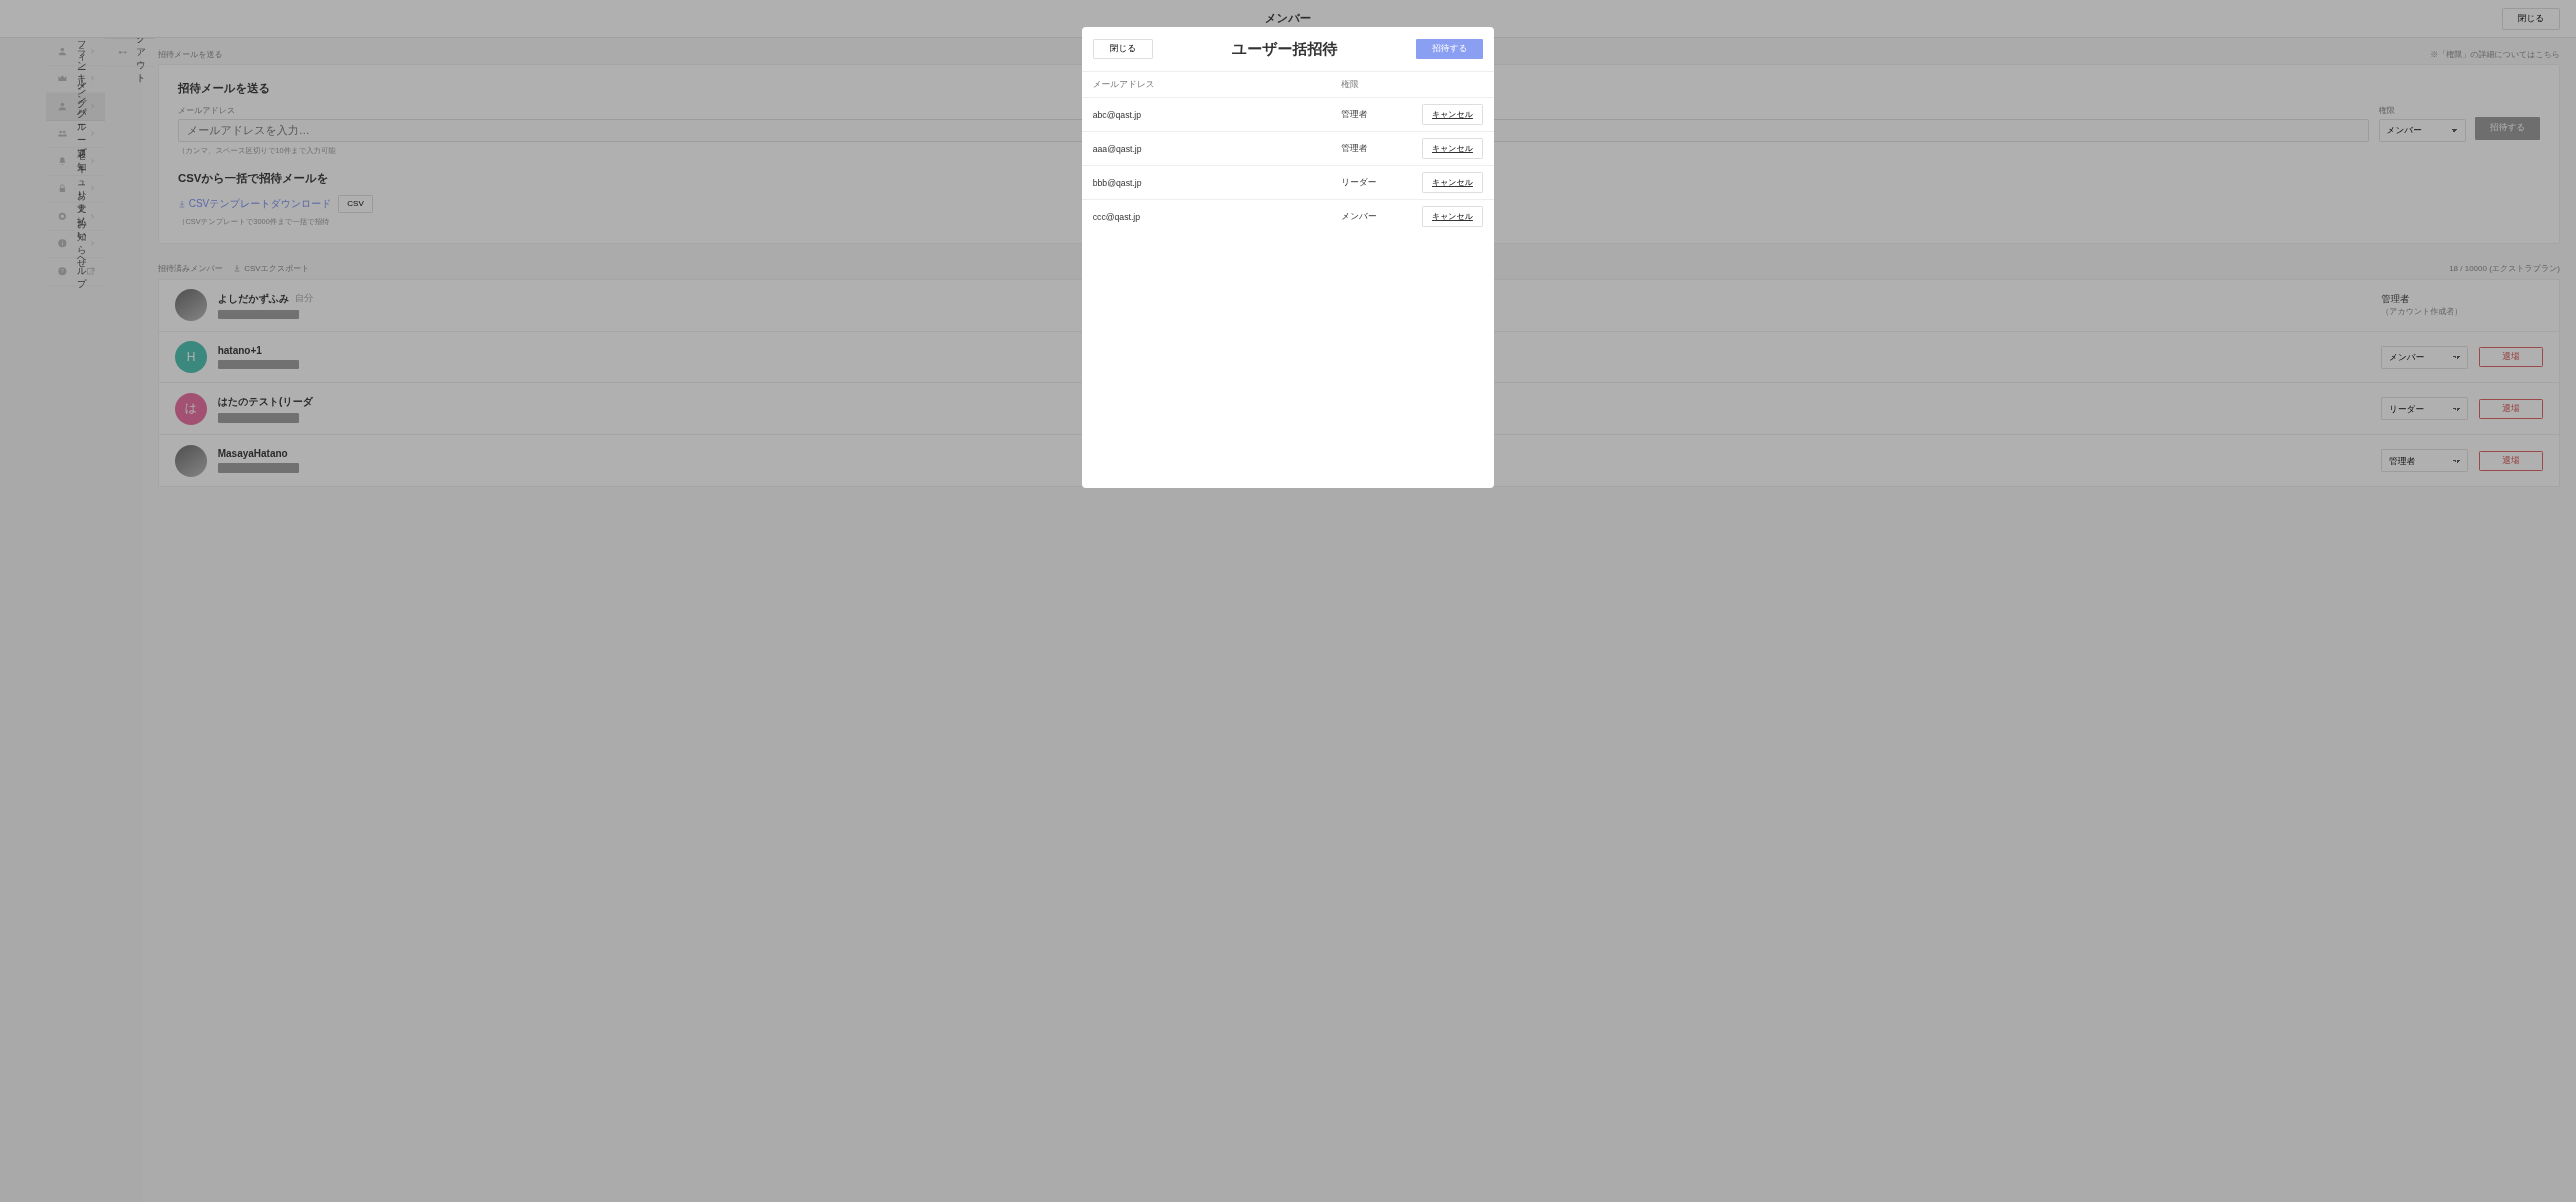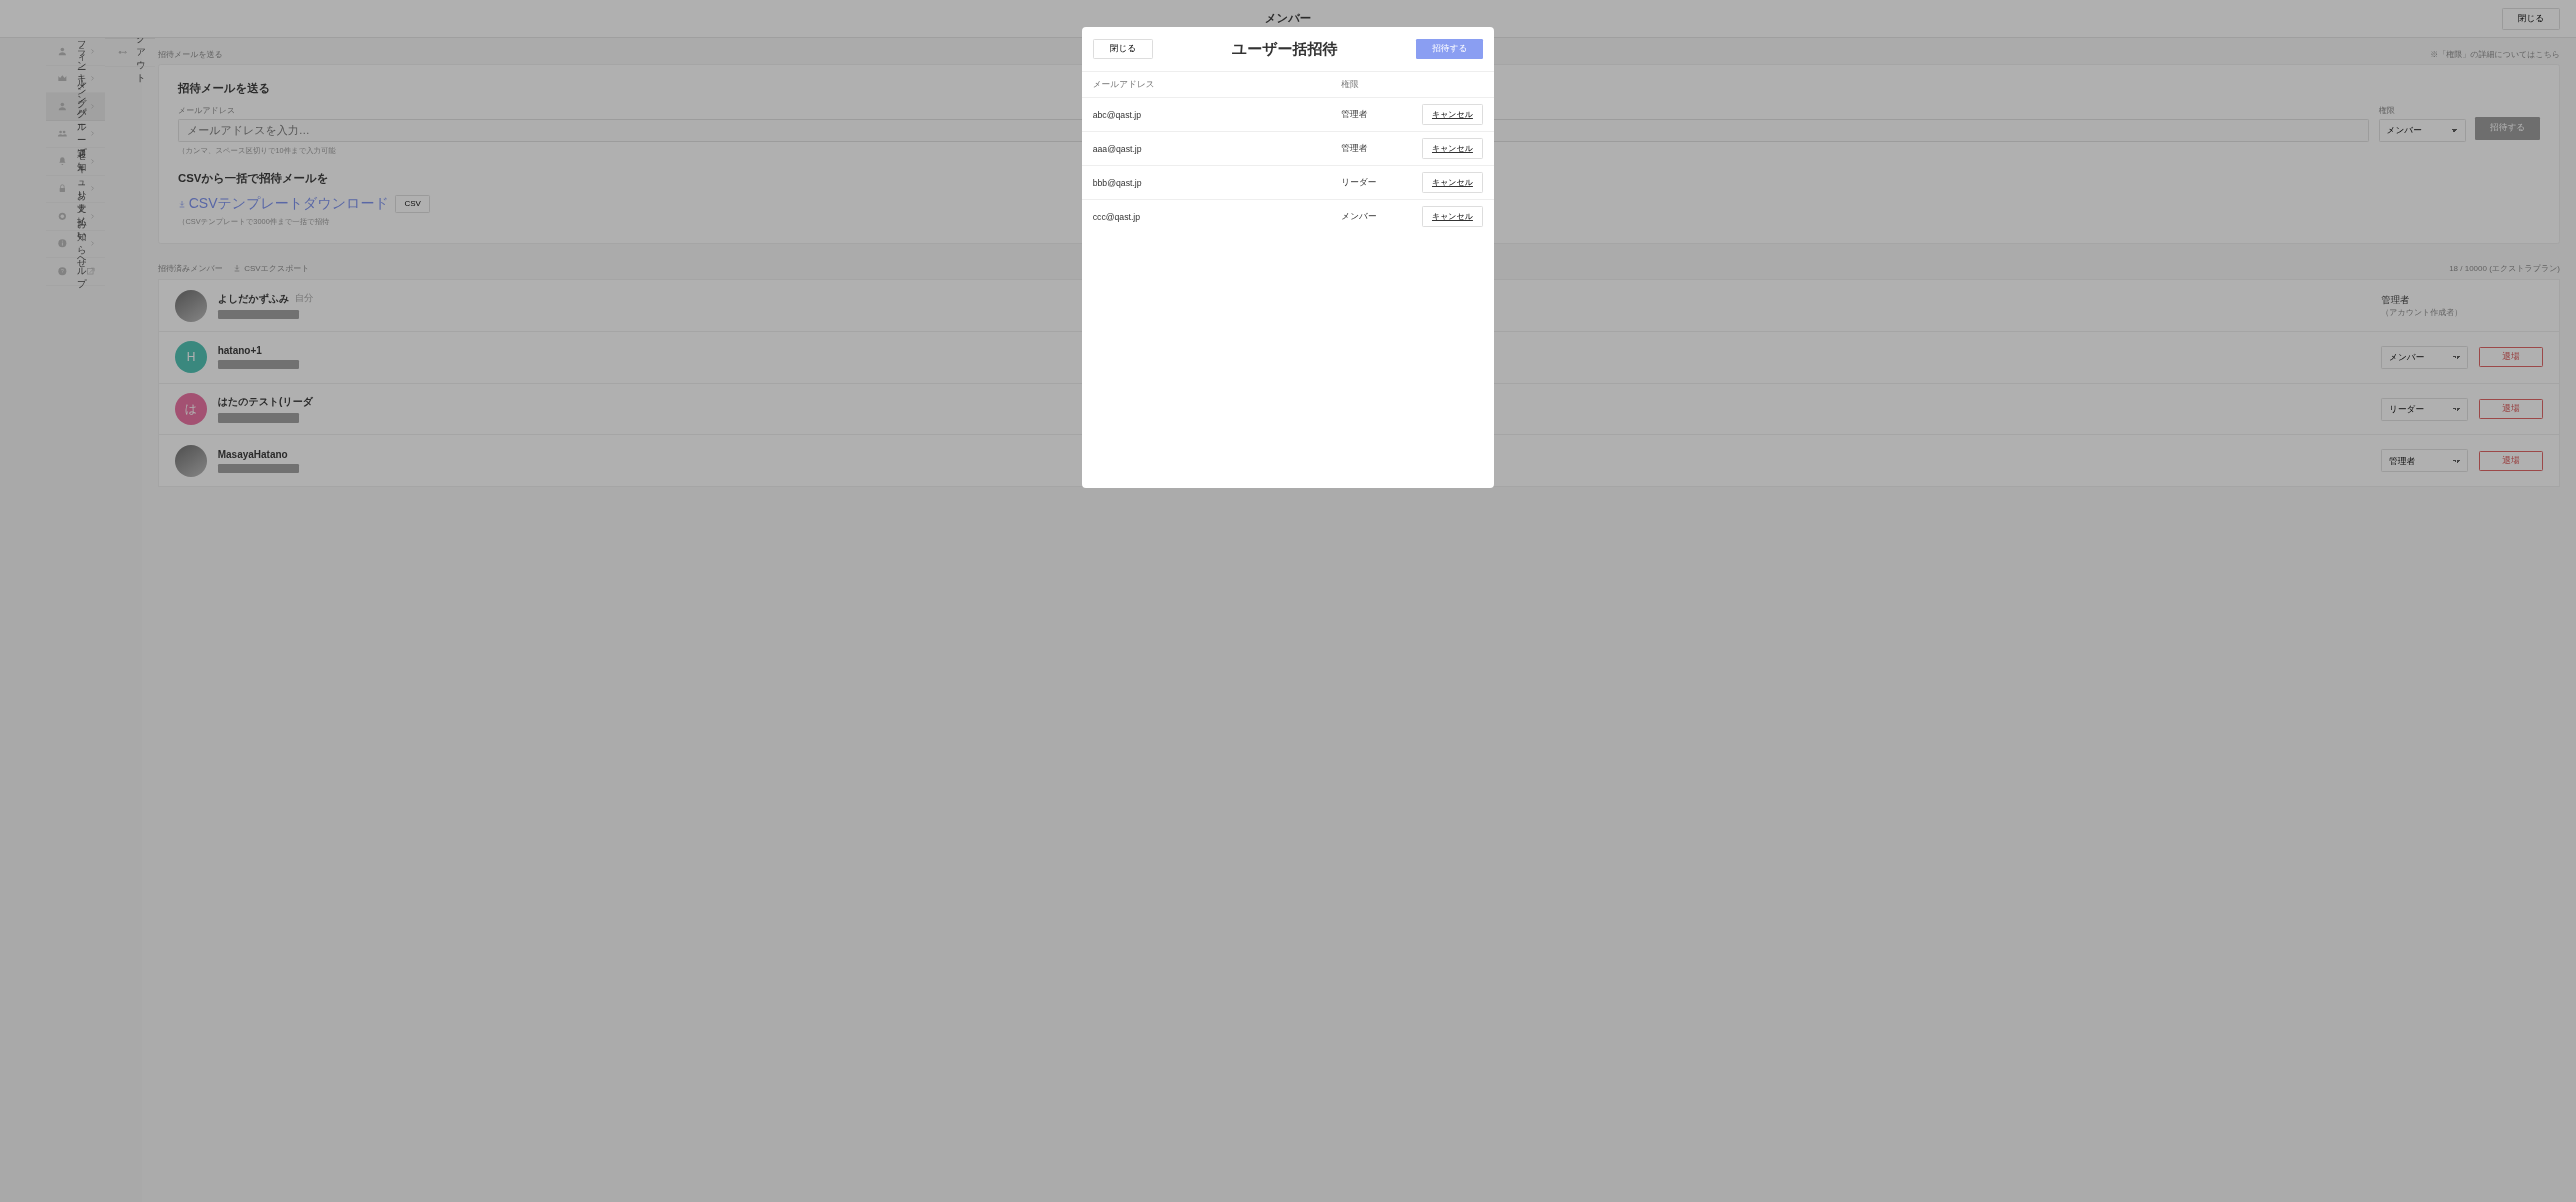--- a/index.html
+++ b/index.html
@@ -30,21 +30,21 @@
 .field-label { font-size: 8px; color: #888; margin-bottom: 2.7px; }
 .invite-row { display: flex; gap: 9.4px; align-items: flex-start; }
 .invite-row .col-email { flex: 1; }
 .invite-row .col-select { width: 87px; }
 .invite-row .col-btn { }
 .input { width: 100%; height: 23px; border: 0.7px solid #e0e0e0; background: #fcfcfc; border-radius: 1.3px; padding: 0 8px; font-size: 11px; }
 .select { width: 100%; height: 23px; border: 0.7px solid #e0e0e0; background: #fff; border-radius: 1.3px; padding: 0 6.7px; font-size: 8.7px; appearance: none; background-image: linear-gradient(45deg, transparent 50%, #555 50%), linear-gradient(-45deg, transparent 50%, #555 50%); background-position: calc(100% - 10.7px) 9.4px, calc(100% - 7.4px) 9.4px; background-size: 3.4px 3.4px; background-repeat: no-repeat; }
 .btn-primary-gray { height: 23px; padding: 0 14.8px; background: #9a9a9a; color: #fff; border: none; border-radius: 1.3px; font-size: 8.7px; cursor: pointer; }
 .hint { font-size: 7.4px; color: #999; margin-top: 4px; }
 .csv-row { display: flex; gap: 6.7px; align-items: center; margin-bottom: 4px; }
-.csv-link { color: #7a90f0; font-size: 14px; text-decoration: none; display: inline-flex; align-items: center; gap: 2.7px; }
+.csv-link { color: #7a90f0; font-size: 10px; text-decoration: none; display: inline-flex; align-items: center; gap: 2.7px; }
 .csv-btn { border: 0.7px solid #ddd; background: #fff; padding: 3.4px 8px; font-size: 8px; border-radius: 1.3px; }
 
 .list-head { display: flex; align-items: center; justify-content: space-between; font-size: 8px; color: #888; padding: 5.4px 0; }
 .list-head .left { display: flex; gap: 10.7px; }
 .list-head a { color: #888; text-decoration: none; display: inline-flex; align-items: center; gap: 2.7px; }
 
 .member-row { display: flex; align-items: center; background: #fff; border: 0.7px solid #eee; border-top: none; padding: 9.4px 16px; gap: 10.7px; }
 .member-row:first-child { border-top: 0.7px solid #eee; }
 .avatar { width: 32px; height: 32px; border-radius: 50%; background: #ccc; display: flex; align-items: center; justify-content: center; color: #fff; font-size: 12px; flex-shrink: 0; }
 .avatar.teal { background: #4ac2b3; }

